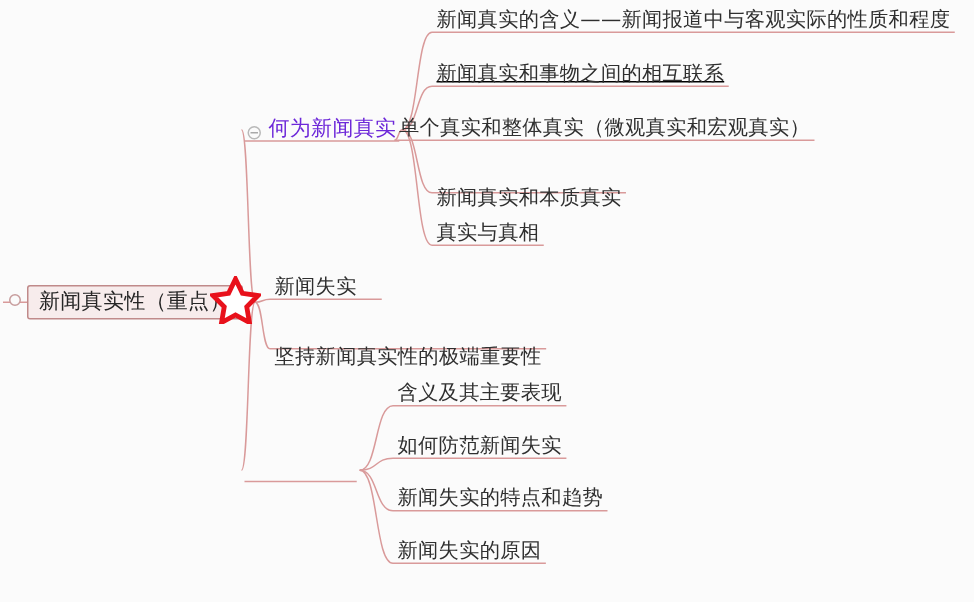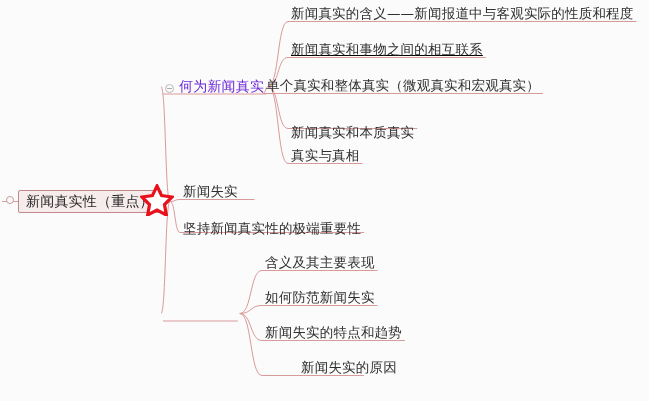--- a/index.html
+++ b/index.html
@@ -176,31 +176,31 @@
   <div class="node leaf-node" style="left:288px; top:113px;margin-top:12px;">
     <span class="node-text">新闻真实和本质真实</span>
   </div>
   <div class="node leaf-node" style="left:288px; top:148px;">
     <span class="node-text">真实与真相</span>
   </div>
 
   <div class="node leaf-node" style="left:180px; top:184px;">
     <span class="node-text">新闻失实</span>
   </div>
-  <div class="node leaf-node" style="left:180px; top:221px;">
+  <div class="node leaf-node" style="left:180px; top:231px;">
     <span class="node-text">坚持新闻真实性的极端重要性</span>
   </div>
 
 
   <div class="node leaf-node" style="left:262px; top:255px;">
     <span class="node-text">含义及其主要表现</span>
   </div>
   <div class="node leaf-node" style="left:262px; top:290px;">
     <span class="node-text">如何防范新闻失实</span>
   </div>
   <div class="node leaf-node" style="left:262px; top:325px;">
     <span class="node-text">新闻失实的特点和趋势</span>
   </div>
-  <div class="node leaf-node" style="left:262px; top:360px;margin-left:36px;">
+  <div class="node leaf-node" style="left:262px; top:360px;">
     <span class="node-text">新闻失实的原因</span>
   </div>
 
 </div>
 
 </body></html>

